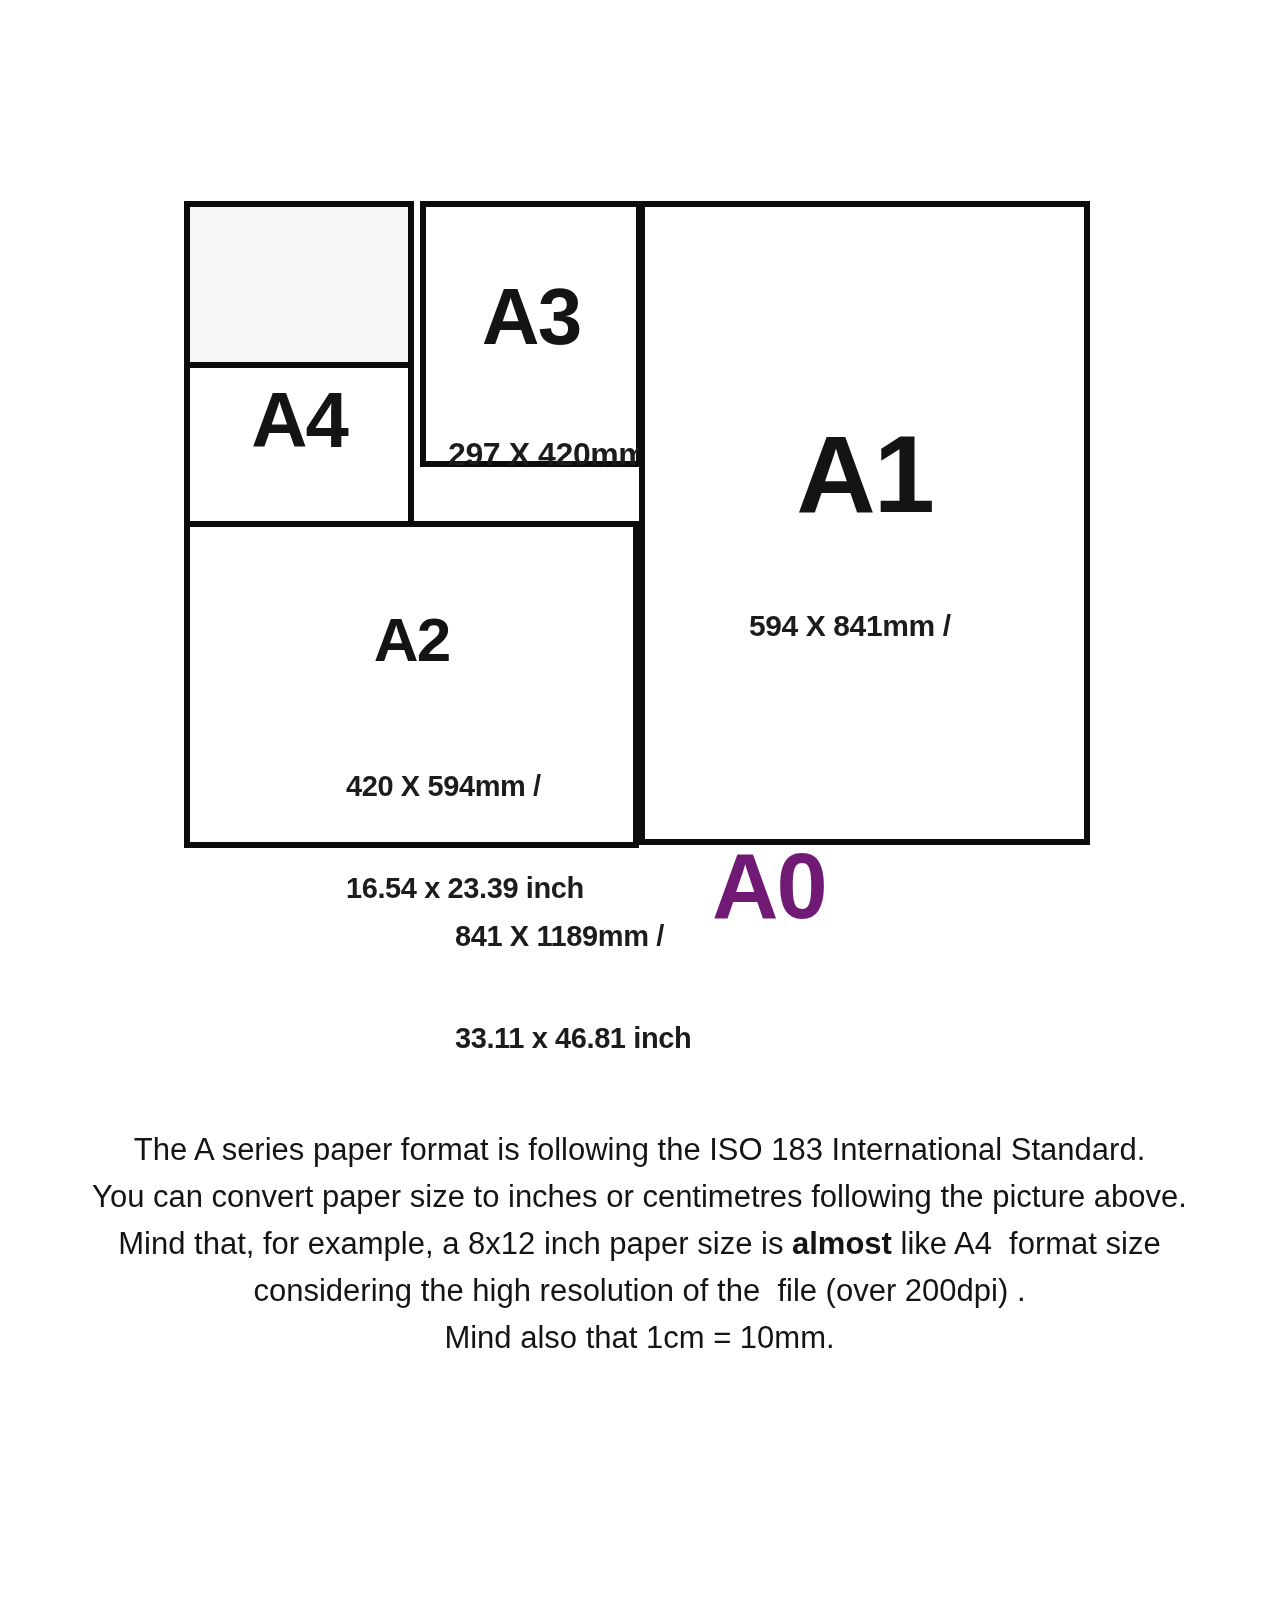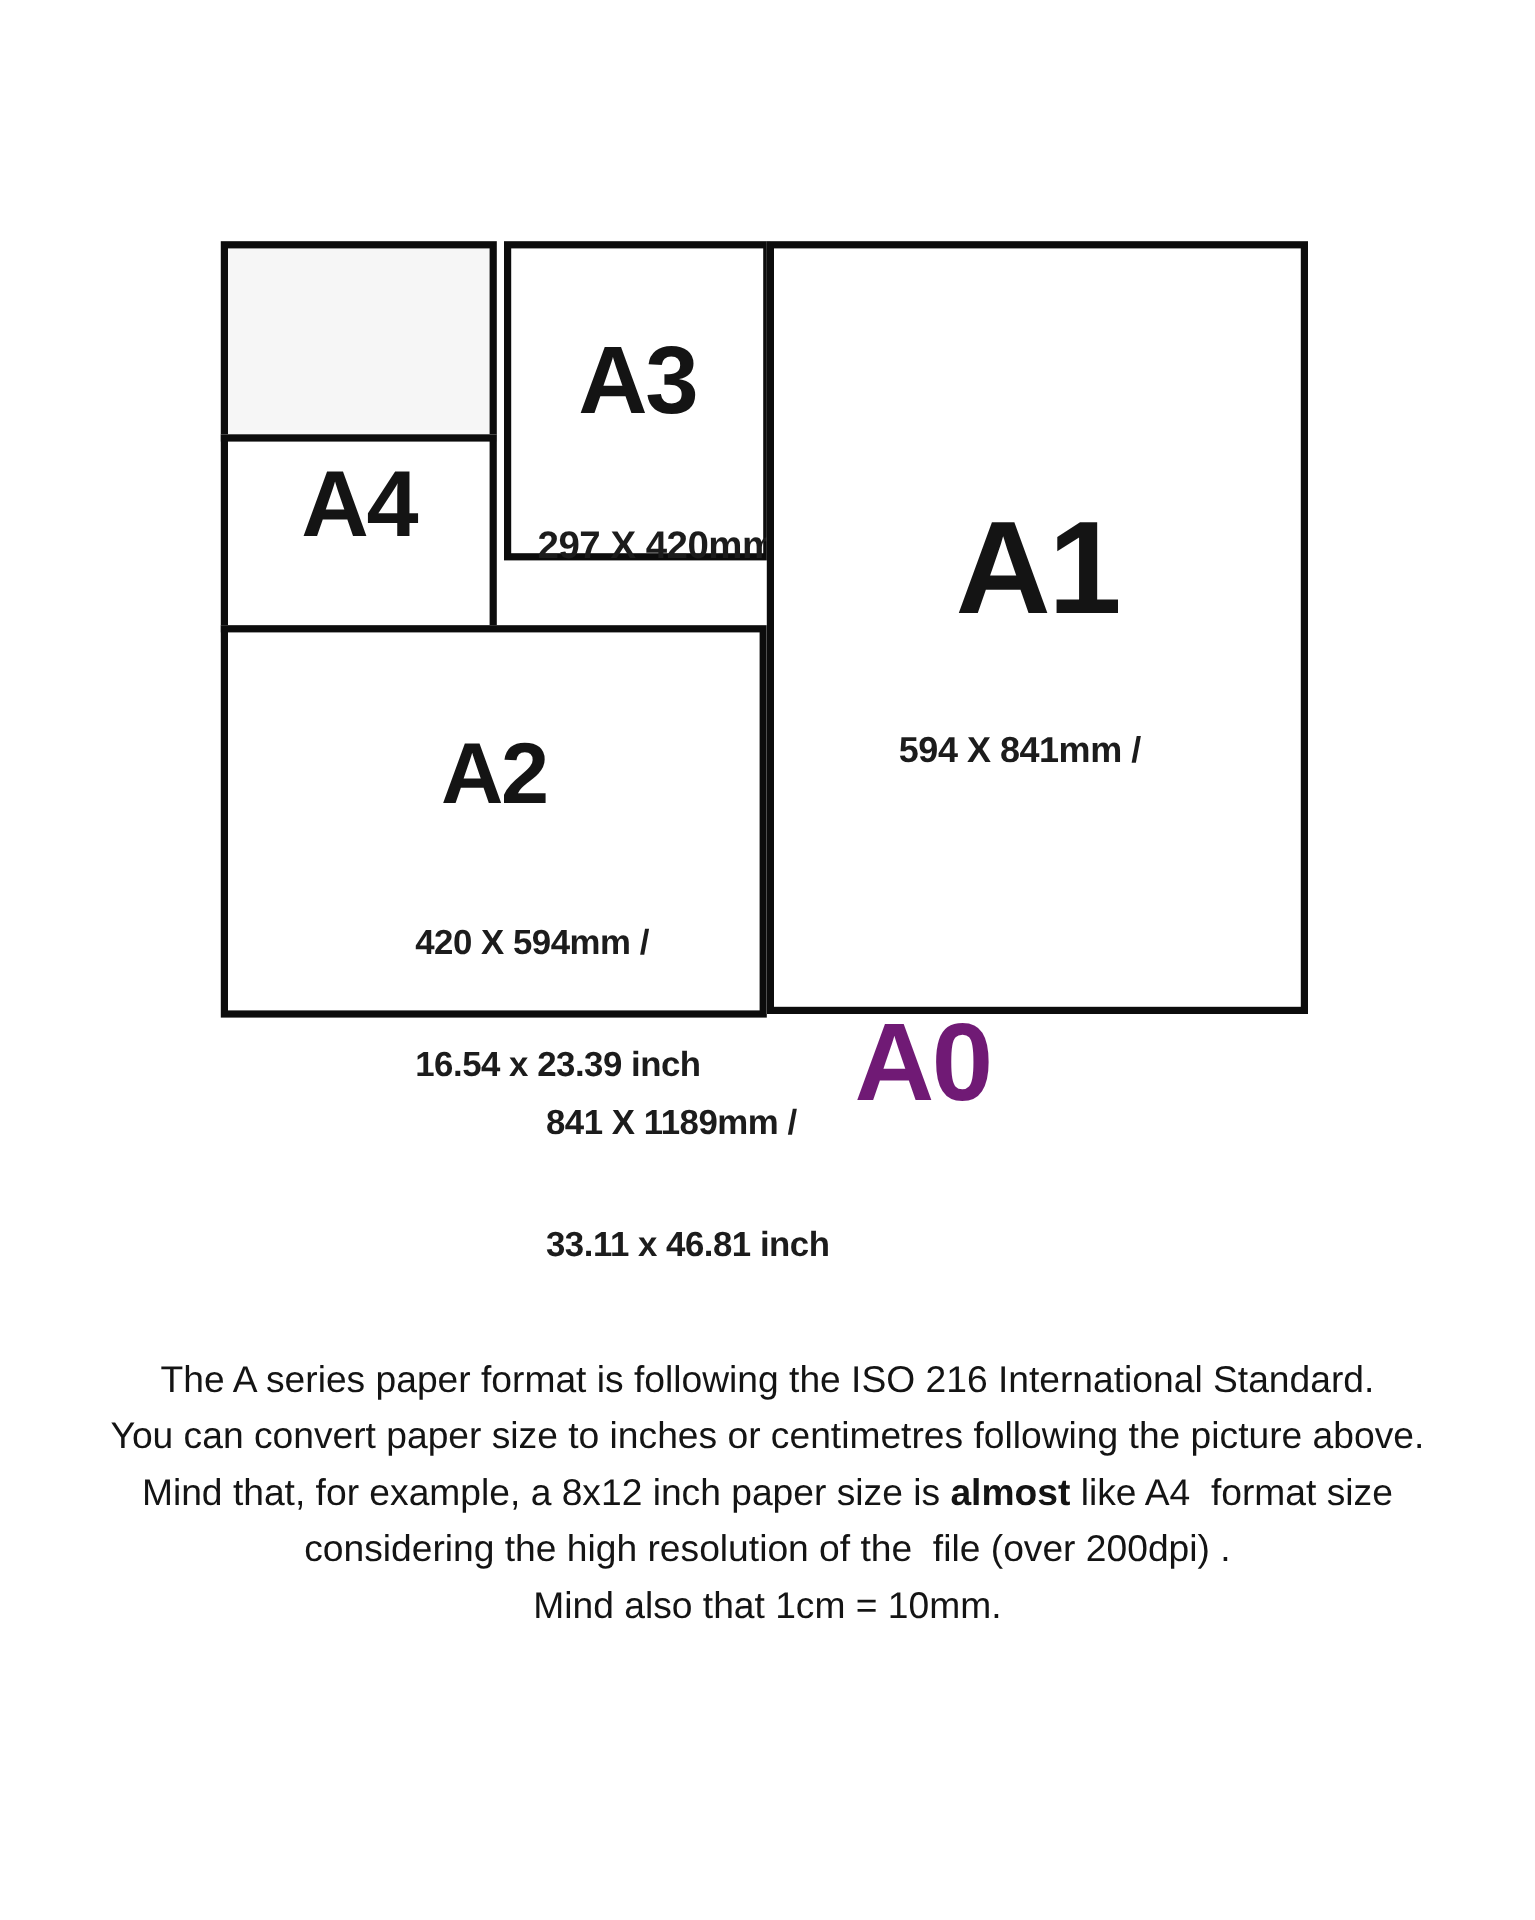--- a/index.html
+++ b/index.html
@@ -32,21 +32,21 @@
   .dims{
     position:absolute;
     font-weight:600;color:#1c1c1c;
     font-size:32px;line-height:34px;
     letter-spacing:-0.4px;white-space:pre;
   }
   #box-a4 .big{top:13px;font-size:78px;}
   #box-a4 .dims{left:20px;top:87px;}
   #box-a3 .big{top:70px;font-size:80px;}
   #box-a3 .dims{left:22px;top:162px;}
-  #box-a2 .big{top:82px;font-size:72px;}
+  #box-a2 .big{top:82px;font-size:62px;}
   #box-a2 .dims{left:112px;top:174px;font-size:29px;margin-left:44px;}
   #box-a1 .big{top:212px;font-size:110px;}
   #box-a1 .dims{left:104px;top:334px;font-size:30px;}
 
   #a0-dims{left:455px;top:851px;font-size:29px;}
   #a0-label{
     position:absolute;left:712px;top:840px;width:120px;
     font-weight:600;color:#701a75;line-height:1;
     letter-spacing:-2px;font-size:92px;
   }
@@ -100,18 +100,18 @@
 
 </div>
 
 <div class="dims" id="a0-dims">
   <div>841 X 1189mm /</div>
   <div>33.11 x 46.81 inch</div>
 </div>
 <div id="a0-label">A0</div>
 
 <div class="caption">
-  <div class="cline">The A series paper format is following the ISO 216 International Standard.</div>
+  <div class="cline">The A series paper format is following the ISO 183 International Standard.</div>
   <div class="cline">You can convert paper size to inches or centimetres following the picture above.</div>
   <div class="cline"><span>Mind that, for example, a 8x12 inch paper size is </span><span class="bold">almost</span><span> like A4  format size</span></div>
   <div class="cline">considering the high resolution of the  file (over 200dpi) .</div>
   <div class="cline">Mind also that 1cm = 10mm.</div>
 </div>
 
 </body></html>

